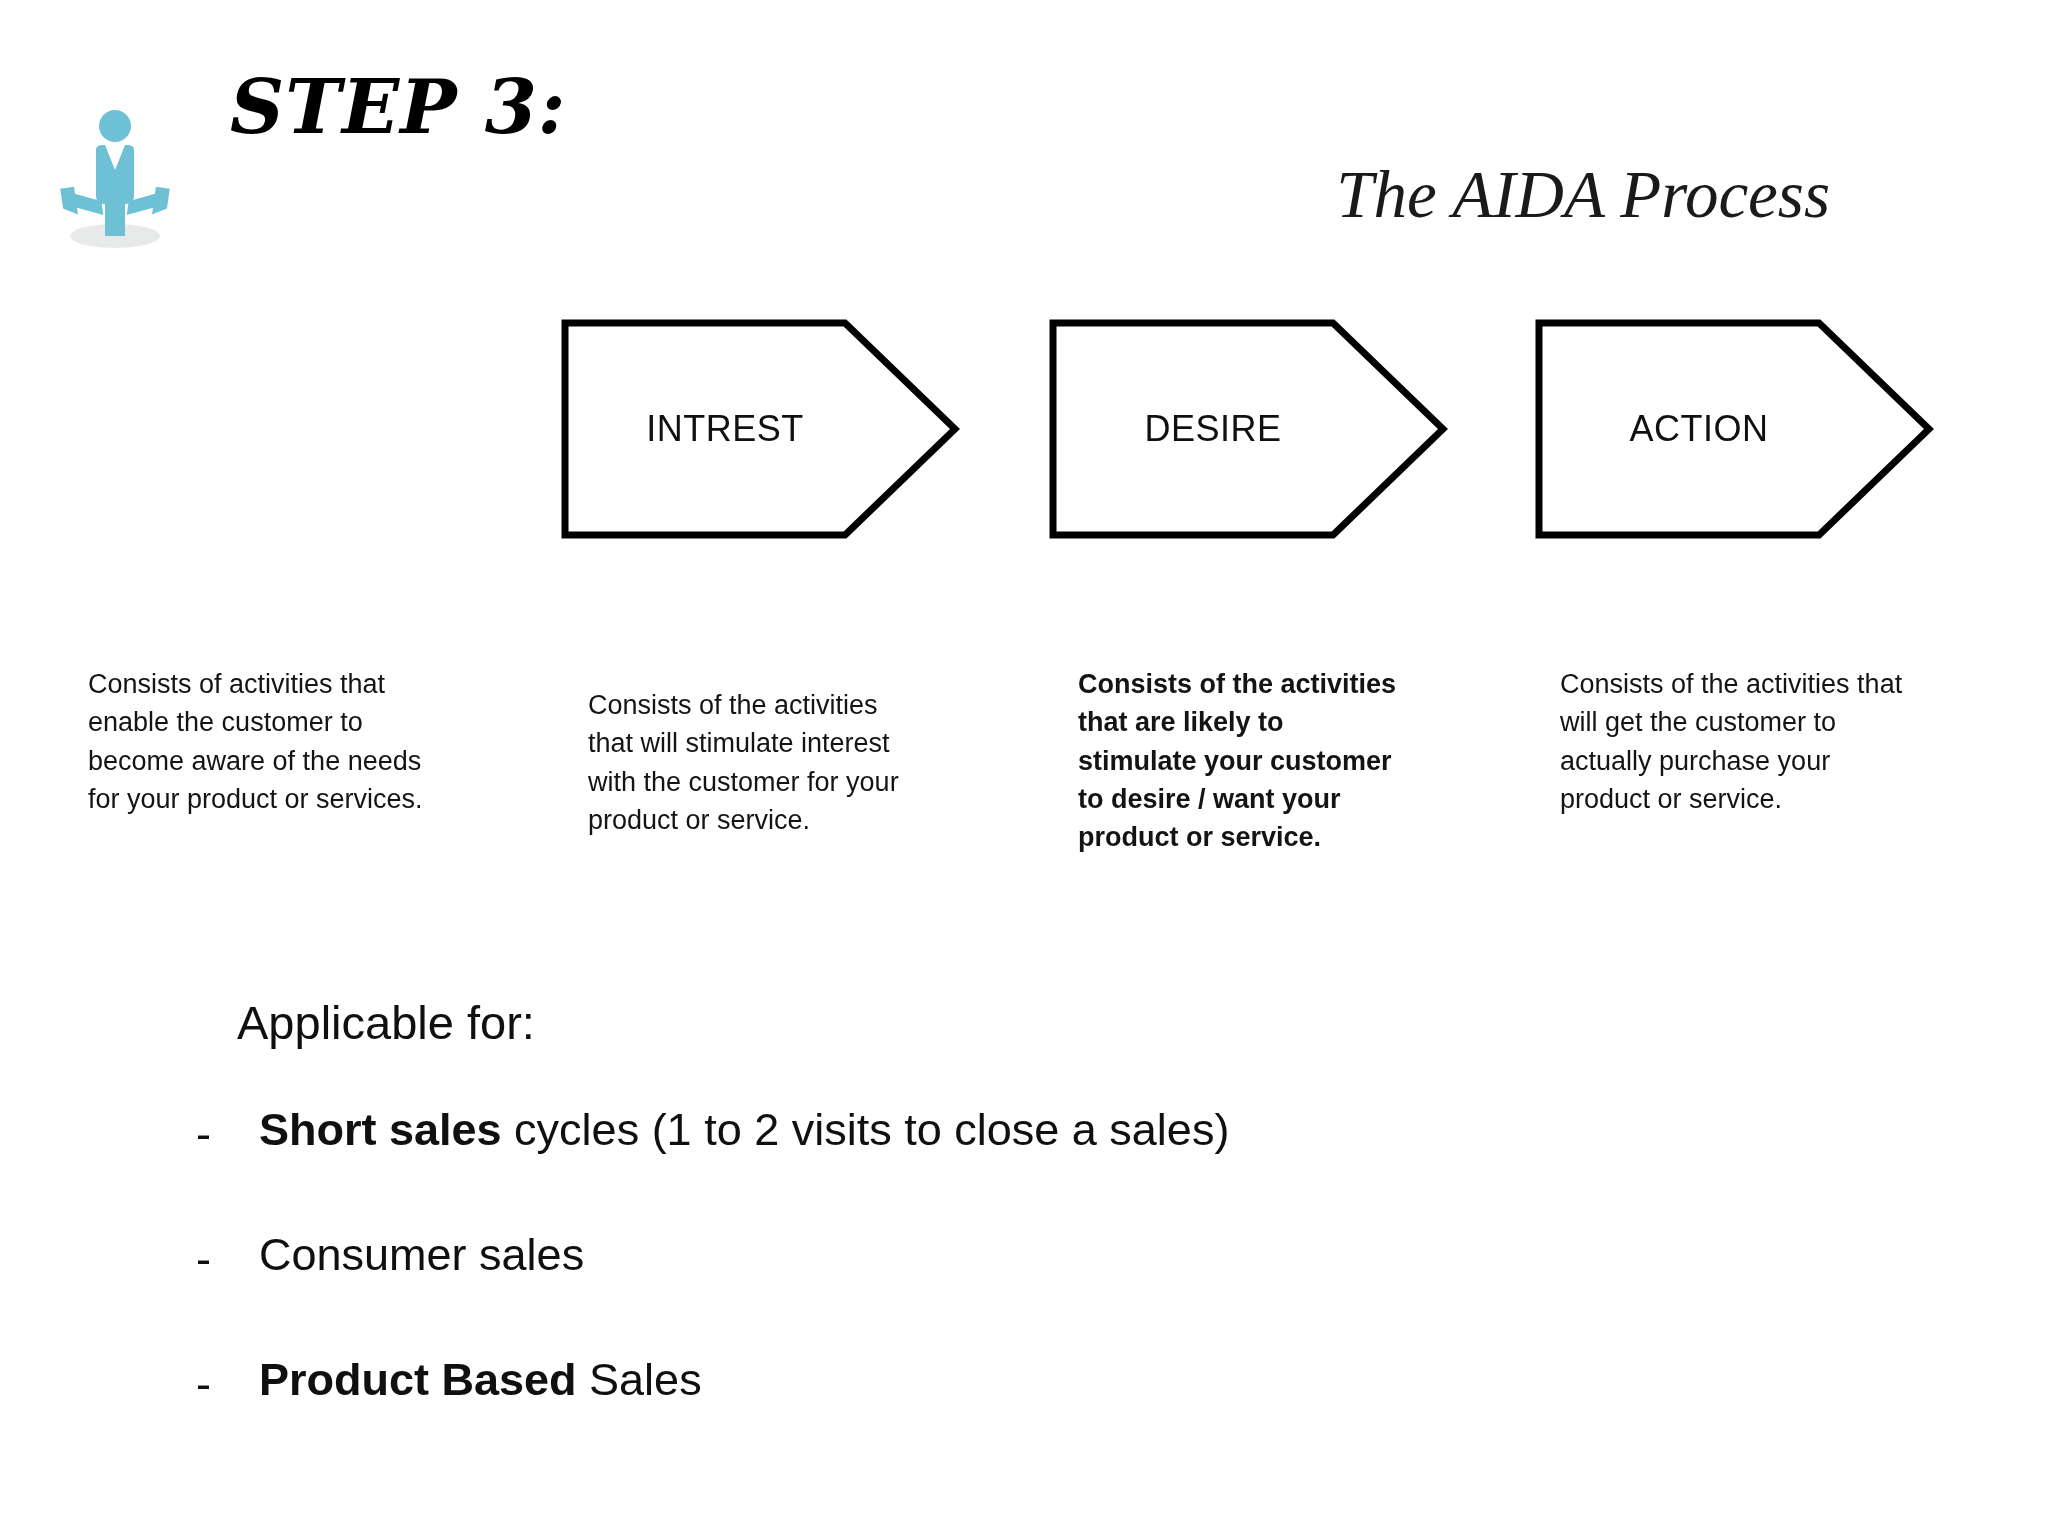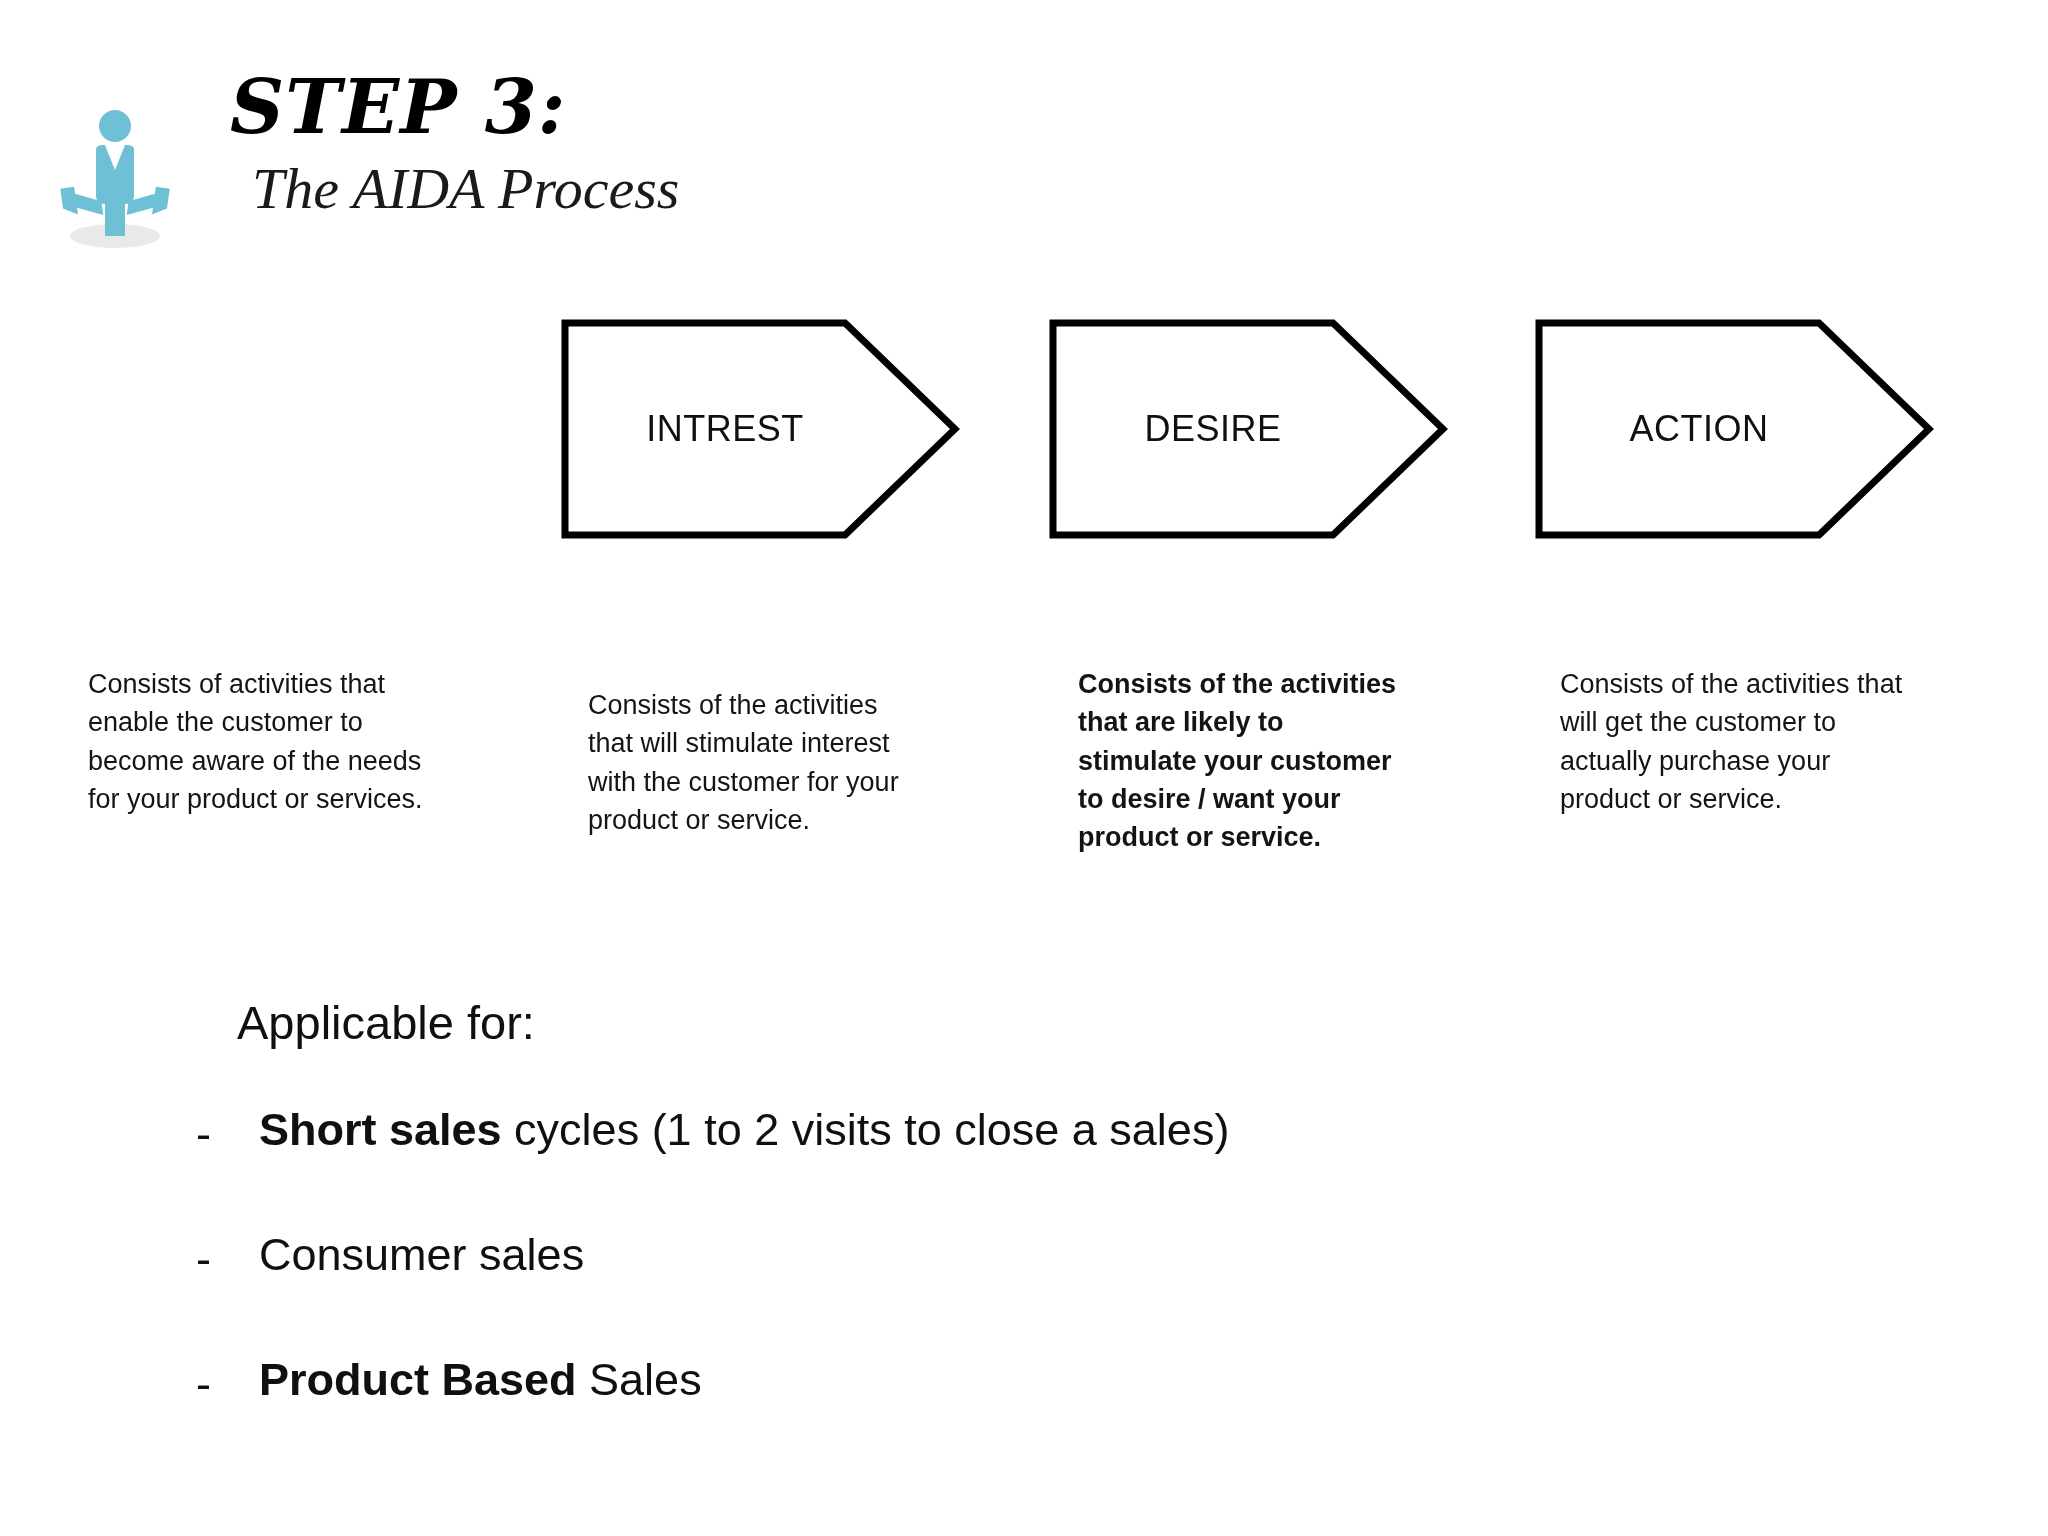--- a/index.html
+++ b/index.html
@@ -46,25 +46,26 @@
     line-height: 1.0;
     letter-spacing: 1px;
     color: #000000;
     margin: 0;
     white-space: nowrap;
   }
   .aida-subtitle {
     font-family: "Liberation Serif", serif;
     font-style: italic;
     font-weight: 400;
-    font-size: 58px;
+    font-size: 67px;
     line-height: 1.05;
     color: #1a1a1a;
     margin: 14px 0 0 22px;
     white-space: nowrap;
+    text-align: right;
   }
 
   
   .arrow-row {
     position: absolute;
     left: 0;
     top: 318px;
     width: 2048px;
     height: 230px;
   }

